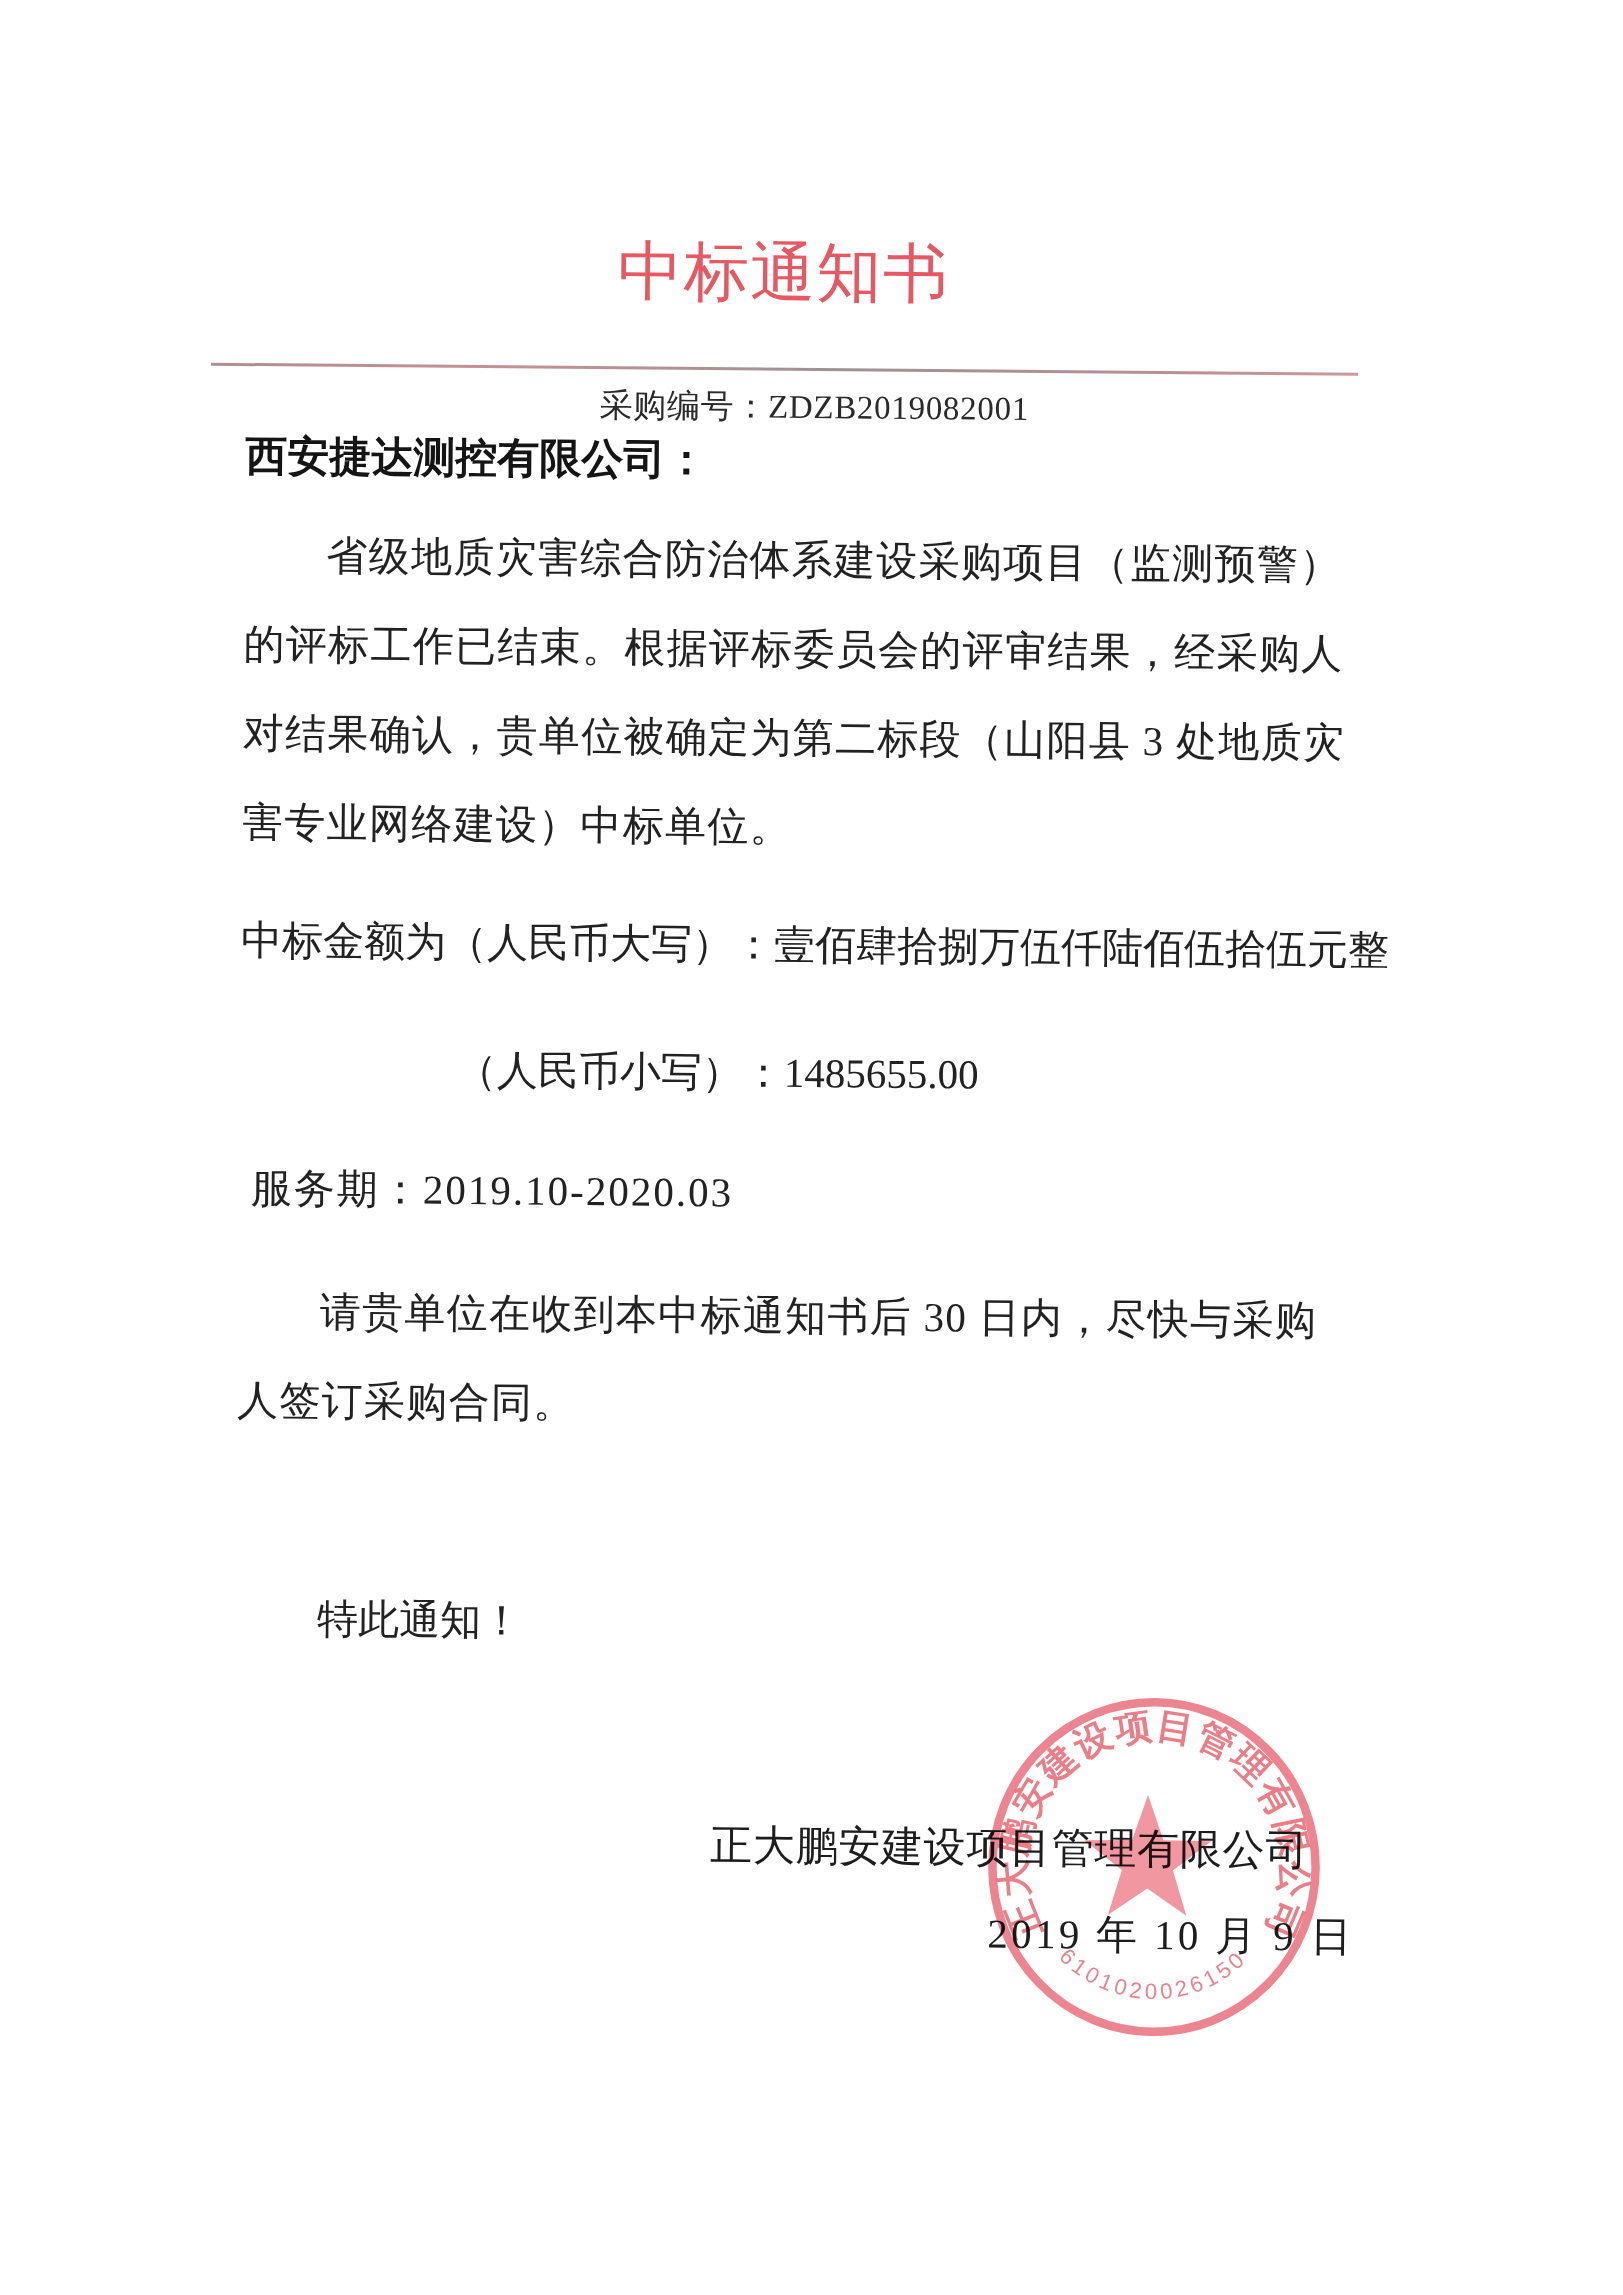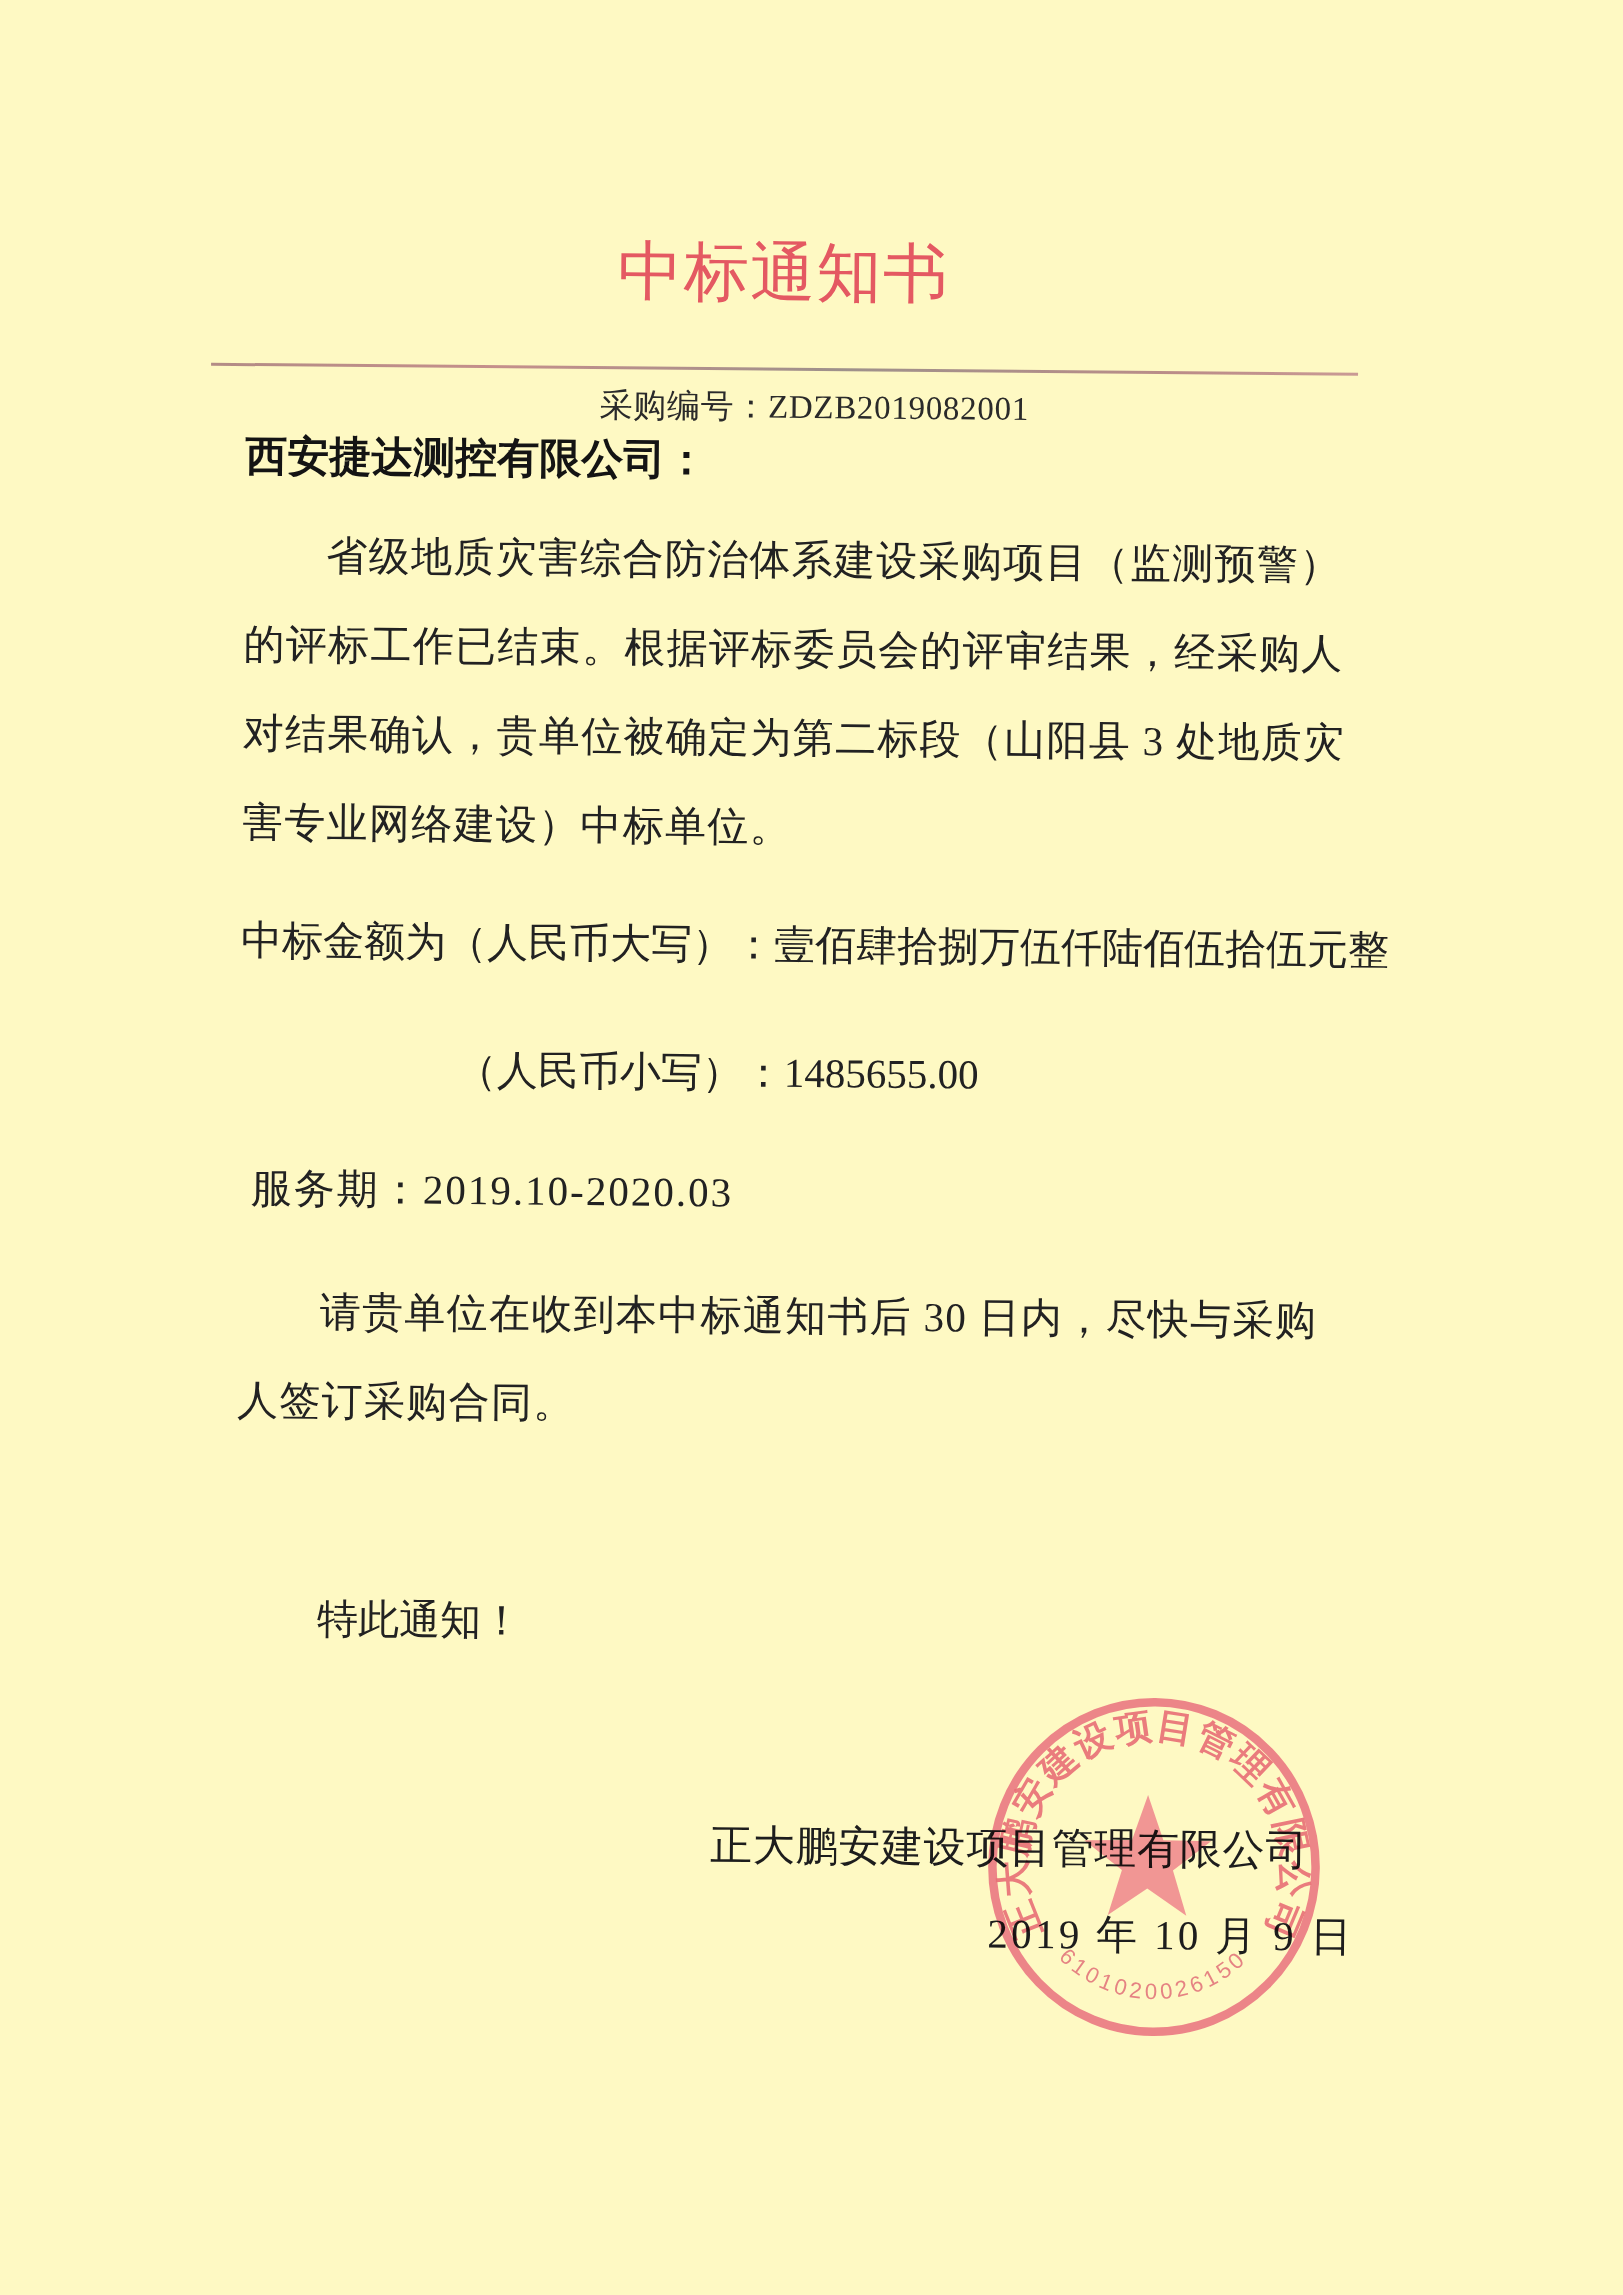--- a/index.html
+++ b/index.html
@@ -1,17 +1,17 @@
 <!DOCTYPE html>
 <html style="font-size:10.5px"><head>
 <meta charset="utf-8">
 <style>
   html,body{margin:0;padding:0;background:#e9e9e9;}
   .sheet{
-    position:relative;width:1623px;height:2295px;background:#fef9c3;
+    position:relative;width:1623px;height:2295px;background:#ffffff;
     overflow:hidden;margin:0 auto;
     font-family:"Liberation Serif","DejaVu Serif",serif;color:#242424;
   }
   .tilt{position:absolute;inset:0;transform:rotate(0.5deg);transform-origin:812px 720px;}
 
   .doc-title{
     position:absolute;top:229px;left:0;right:64px;text-align:center;
     font-size:65px;font-weight:500;letter-spacing:1.3px;color:#e45962;
   }
   .title-rule{

